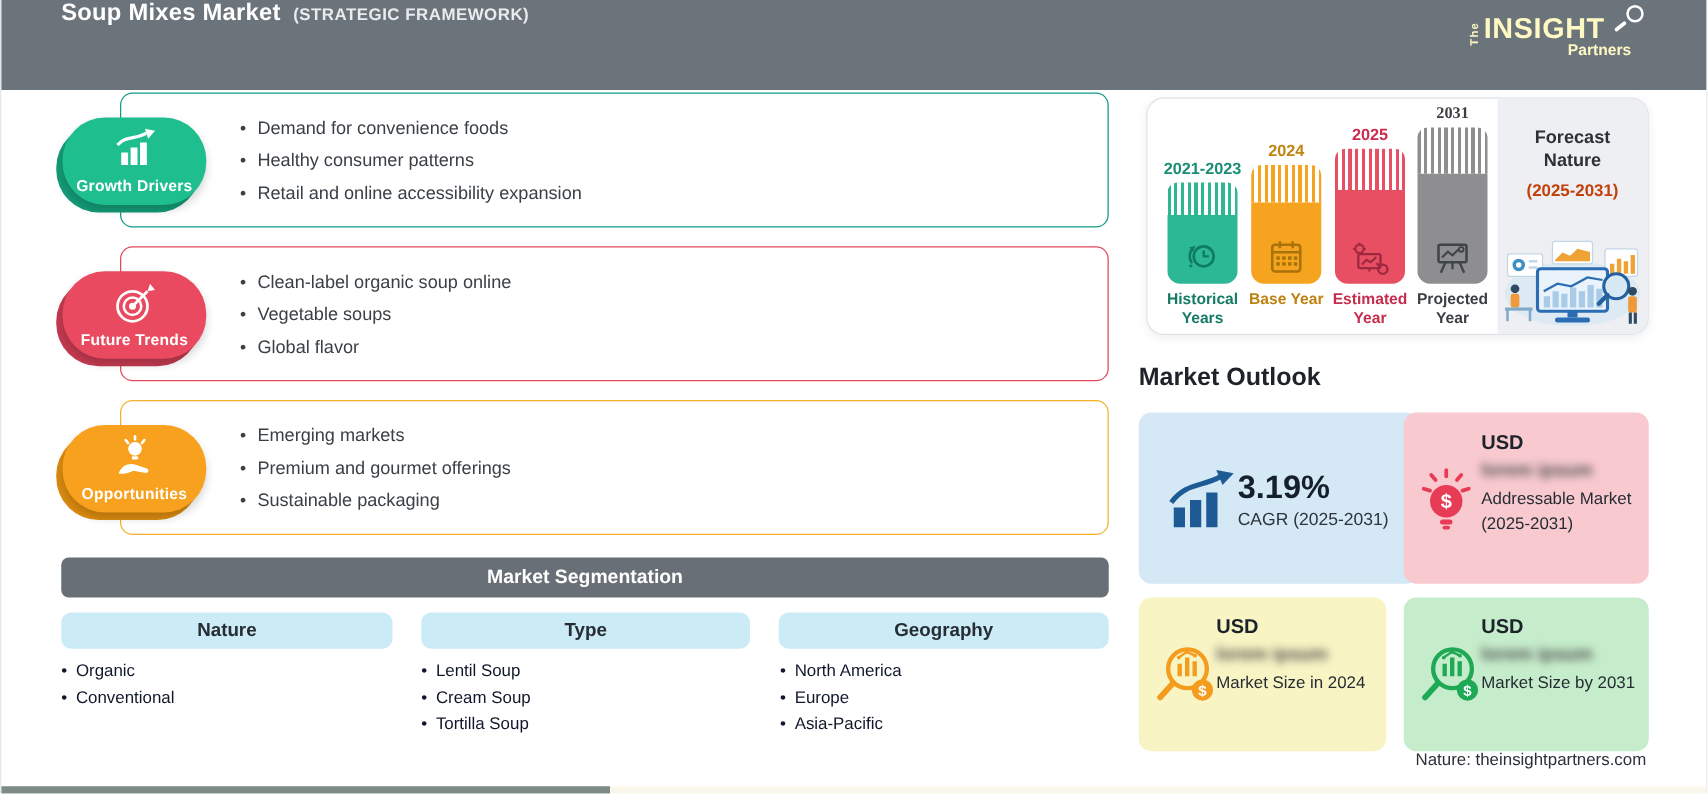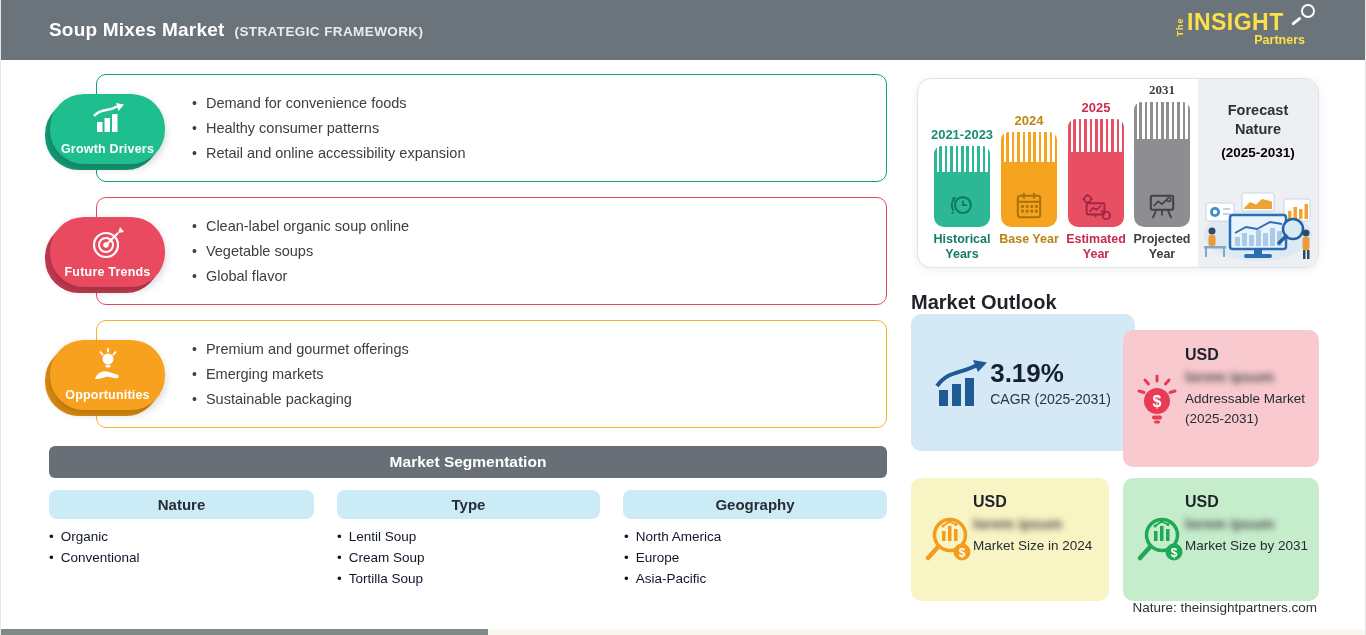--- a/index.html
+++ b/index.html
@@ -2,26 +2,26 @@
 <html><head>
 <meta charset="utf-8">
 <style>
   * { margin:0; padding:0; box-sizing:border-box; }
   html,body { background:#fff; }
   body { font-family:"Liberation Sans","DejaVu Sans",sans-serif; }
   .canvas { position:relative; width:1366px; height:635px; background:#fff; overflow:hidden;
             border-left:1px solid #e4e7e9; border-right:1px solid #e4e7e9; }
 
   
-  .hdr { position:absolute; left:0; top:0; width:1366px; height:60px; background:#6B737B;
-         display:flex; align-items:center; }
+  .hdr { position:absolute; left:0; top:0; width:1366px; height:72px; background:#6B737B;
+         display:flex; }
   .hdr-titles { margin-left:48px; display:flex; align-items:baseline; gap:10px; }
   .hdr-title { color:#fff; font-size:19px; font-weight:bold; letter-spacing:.2px; }
   .hdr-sub { color:#e9ebed; font-size:13.5px; font-weight:600; letter-spacing:.4px; }
-  .logo { position:absolute; right:58px; top:9px; width:130px; height:40px; color:#fde047;margin-left:20px; }
+  .logo { position:absolute; right:58px; top:9px; width:130px; height:40px; color:#fef9c3;margin-left:20px; }
   .logo-the { position:absolute; left:-9px; top:13px; font-size:9px; font-weight:bold;
               letter-spacing:1px; transform:rotate(-90deg); }
   .logo-main { position:absolute; left:8px; top:0; font-size:23px; font-weight:800; letter-spacing:.5px; }
   .logo-lens { position:absolute; right:-6px; top:-5px; width:14px; height:14px;
                border:2.5px solid #fff; border-radius:50%; background:transparent; }
   .logo-handle { position:absolute; right:7px; top:11px; width:11px; height:2.6px;
                  background:#fff; transform:rotate(142deg); border-radius:2px; }
   .logo-partners { position:absolute; right:4px; top:24px; font-size:12.5px; font-weight:bold; }
 
   
@@ -64,27 +64,27 @@
   .tl-solid svg { position:absolute; bottom:6px; left:50%; transform:translateX(-50%); }
   .tl-lbl { position:absolute; top:153px; width:80px; text-align:center; font-size:12.5px;
             font-weight:bold; line-height:15px; }
   .b-teal   { --bar:#2CB795; } .t-teal   { color:#157A66; }
   .b-orange { --bar:#F6A31F; } .t-orange { color:#BD820F; }
   .b-red    { --bar:#E84F63; } .t-red    { color:#C62C4C; }
   .b-gray   { --bar:#8E8E90; } .t-gray   { color:#3C4045; }
   .tl-forecast { position:absolute; right:0; top:0; width:120px; height:100%; background:#EDEFF2;
                  border-radius:0 13px 13px 0; text-align:center; }
   .tl-f-title { margin:22px 18px 0; font-size:14.5px; font-weight:bold; color:#2C3137; line-height:19px; }
-  .tl-f-range { margin-top:6px; font-size:13.5px; color:#000000; font-weight:600; }
+  .tl-f-range { margin-top:6px; font-size:13.5px; color:#c2410c; font-weight:600; }
   .tl-illus { position:absolute; bottom:4px; left:2px; }
 
   
   .mo-title { position:absolute; left:910px; top:291px; font-size:20px; font-weight:bold; color:#1E2329; }
   .ocard { position:absolute; border-radius:10px; }
-  .oc-blue  { left:910px; top:314px; width:224px; height:137px; background:#D5E8F5;
+  .oc-blue  { left:910px; top:330px; width:224px; height:137px; background:#D5E8F5;
               display:flex; align-items:center; justify-content:center; gap:3px; }
   .oc-pink  { left:1122px; top:330px; width:196px; height:137px; background:#F8CACF; }
   .oc-yellow{ left:910px;  top:478px; width:198px; height:123px; background:#F9F4C4; }
   .oc-green { left:1122px; top:478px; width:196px; height:123px; background:#C6EDCB; }
   .oc-value { font-size:26px; font-weight:800; color:#16202C; }
   .oc-vlabel { font-size:14px; color:#2C343C; margin-top:2px; }
   .oc-icon-abs { position:absolute; left:13px; top:50%; transform:translateY(-50%); }
   .oc-text { margin-left:62px; padding:15px 10px 0 0; }
   .oc-pink .oc-text { padding-top:16px; }
   .oc-usd { font-size:16px; font-weight:bold; color:#1D232A; }
@@ -173,22 +173,22 @@
             </g>
             <circle cx="18" cy="11" r="5.5" fill="#fff"></circle>
             <rect x="15.5" y="17" width="5" height="2.6" rx="1" fill="#fff"></rect>
             <path d="M5 31 C7 24 14 22 19 24 L27 26.5 C30 27.5 29 31 25.5 30.2 L17 28.5 C13 30 9 31.5 5 31 Z" fill="#fff"></path>
           </svg>
         </span>
         <span class="badge-label">Opportunities</span>
       </div>
     </div>
     <ul>
+      <li>Emerging markets</li>
       <li>Premium and gourmet offerings</li>
-      <li>Emerging markets</li>
       <li>Sustainable packaging</li>
     </ul>
   </div>
 
   <div class="seg-bar">Market Segmentation</div>
 
   <div class="seg-col-hdr" style="left:48px; width:265px;">Nature</div>
   <div class="seg-col-hdr" style="left:336px; width:263px;">Type</div>
   <div class="seg-col-hdr" style="left:622px; width:264px;">Geography</div>
 

